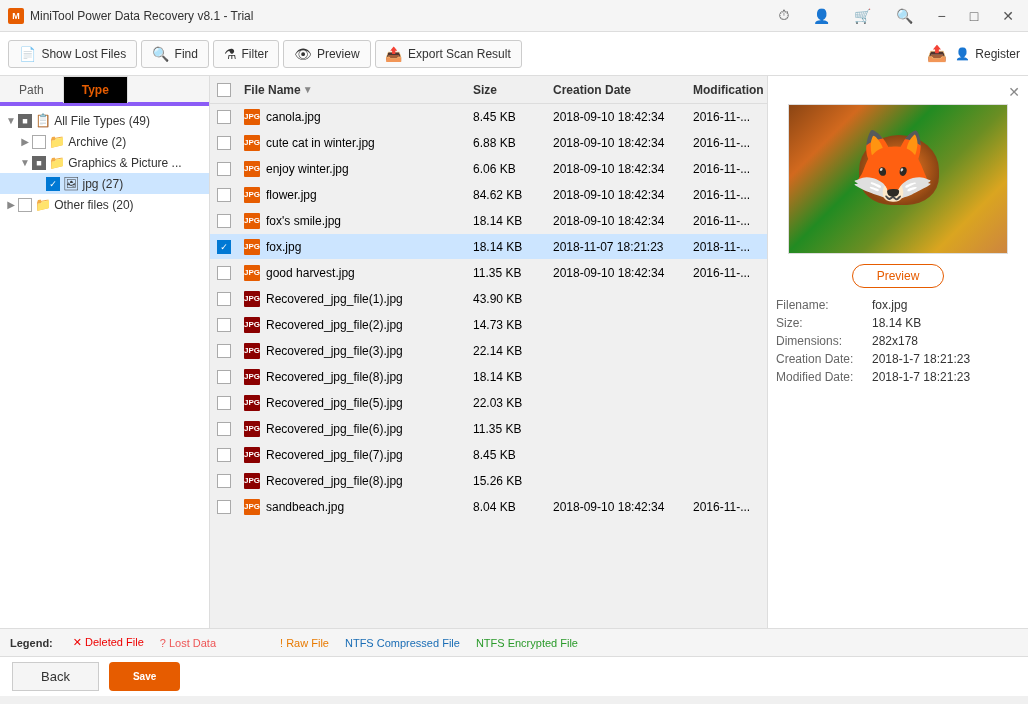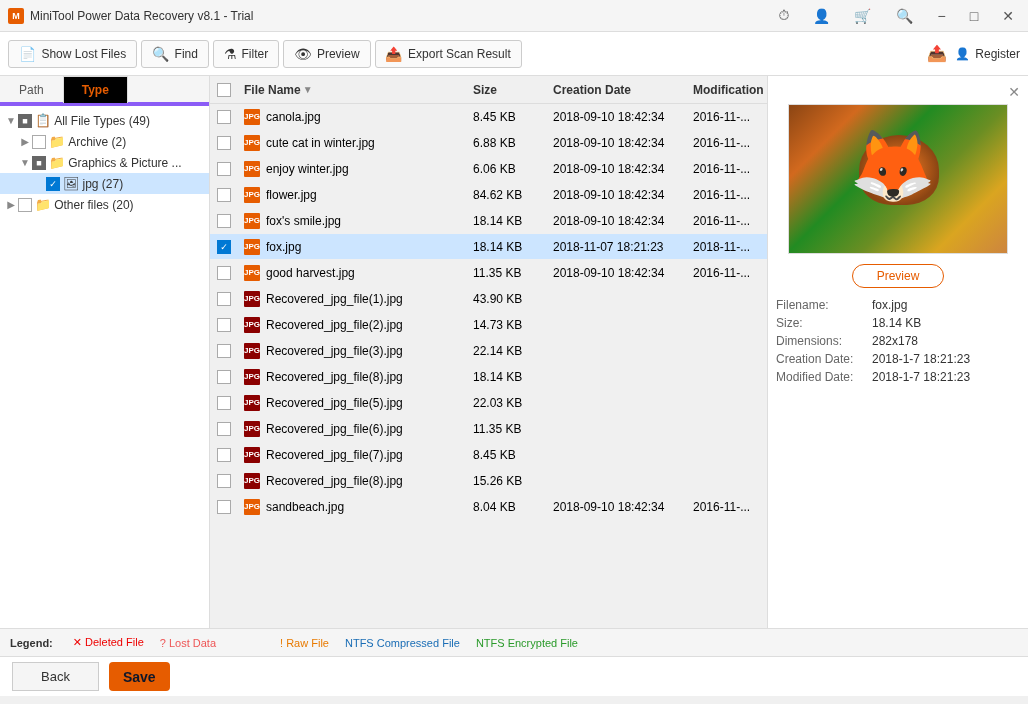--- a/index.html
+++ b/index.html
@@ -252,27 +252,27 @@
     .btn-back {
       padding: 6px 28px;
       border: 1px solid #ccc;
       border-radius: 0;
       background: #f5f5f5;
       cursor: pointer;
       font-size: 13px;
       color: #333;
     }
     .btn-save {
-      padding: 6px 14px;
+      padding: 6px 24px;
       border: none;
       border-radius: 4px;
       background: #e65c00;
       cursor: pointer;
-      font-size: 14px;
-      color: #0f172a;
+      font-size: 10px;
+      color: #ffffff;
       font-weight: bold;
     }
   </style>
 </head>
 <body>
 
 <div class="title-bar">
   <div class="title-bar-left">
     <div class="app-icon">M</div>
     <span>MiniTool Power Data Recovery v8.1 - Trial</span>

